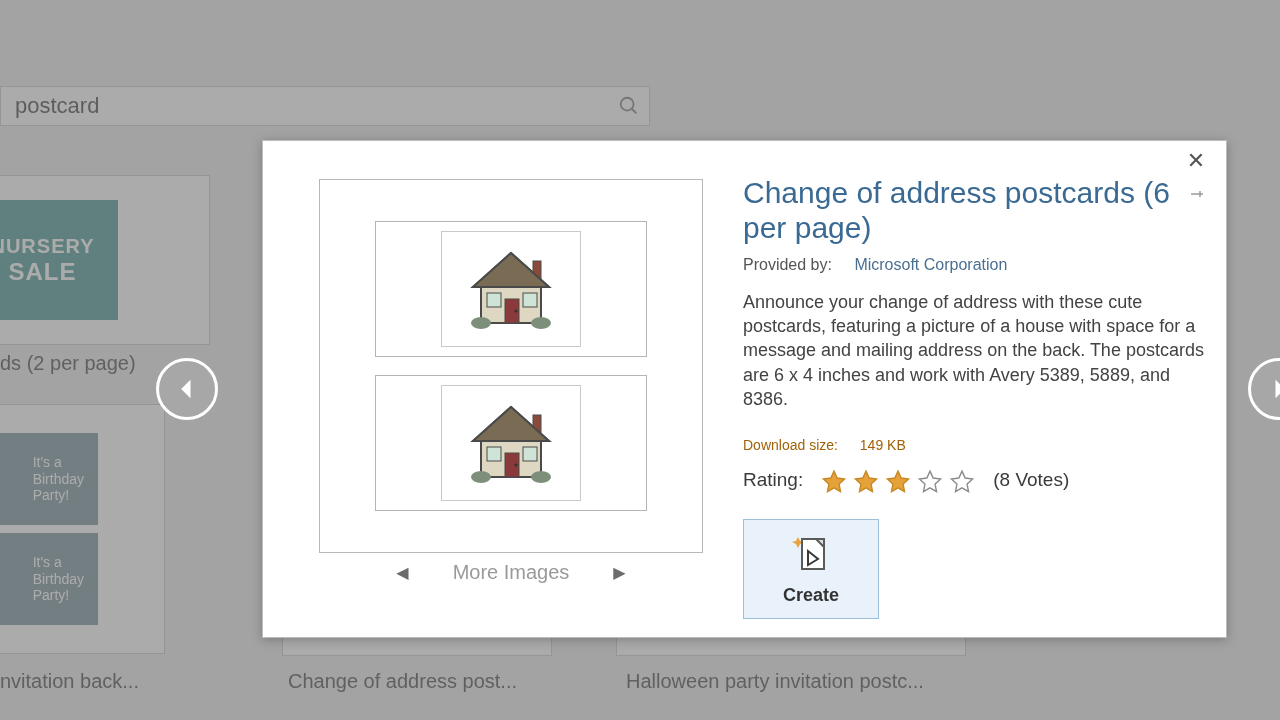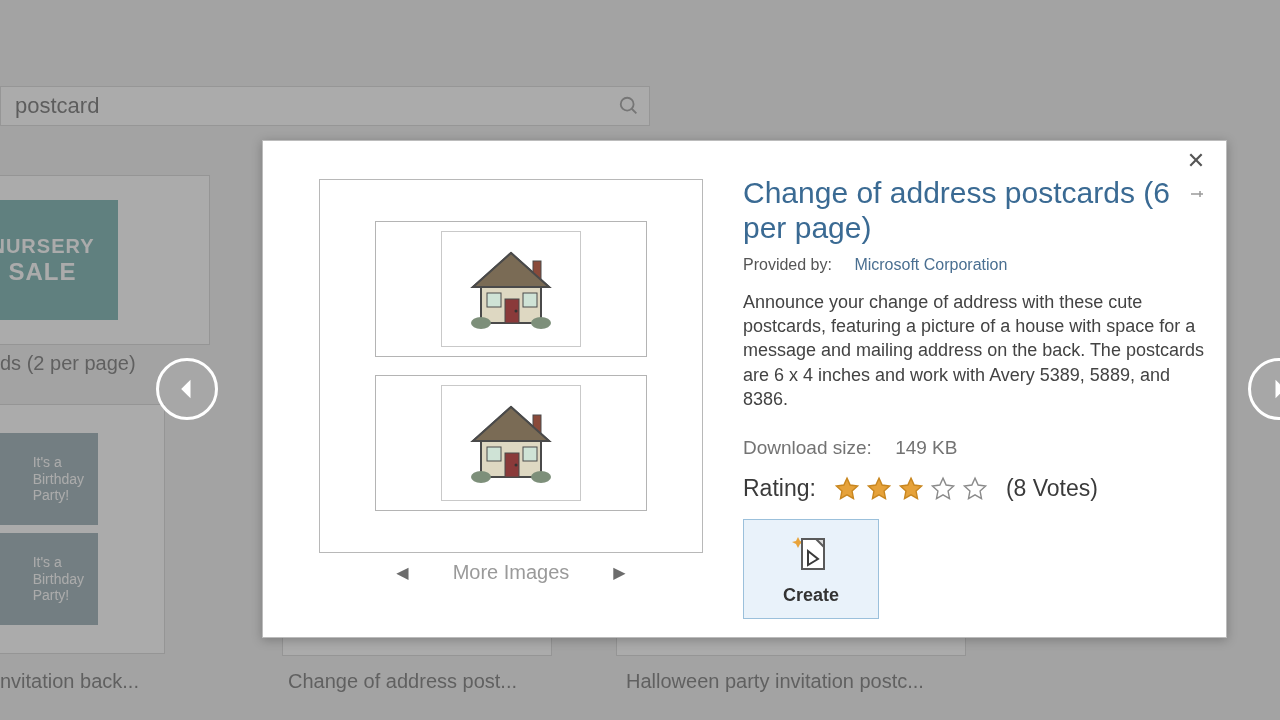--- a/index.html
+++ b/index.html
@@ -159,23 +159,23 @@
     color: #555;
     margin-bottom: 16px;
   }
   .provided .prov-name { color:#4a6f91; margin-left: 18px;}
   .desc {
     font-size: 18px;
     line-height: 1.35;
     color: #434343;
     margin-bottom: 26px;
   }
-  .dl-row { font-size: 19px; color:#737373; margin-bottom: 16px;}
+  .dl-row { font-size: 14px; color:#a16207; margin-bottom: 16px;}
   .dl-row .val { margin-left: 18px; }
-  .rating-row { display:flex; align-items:center; gap:10px; font-size:23px; color:#3a3a3a;}
+  .rating-row { display:flex; gap:10px; font-size:19px; color:#3a3a3a;}
   .stars { display:flex; gap:6px; margin-left:8px;}
   .star { width:26px; height:26px; }
   .votes { margin-left: 8px; color:#3a3a3a;}
 
   .create-btn {
     position:absolute;
     left:480px; top: 378px;
     width: 136px; height: 100px;
     border: 1px solid #9bc0db;
     background: #e9f2fa;

